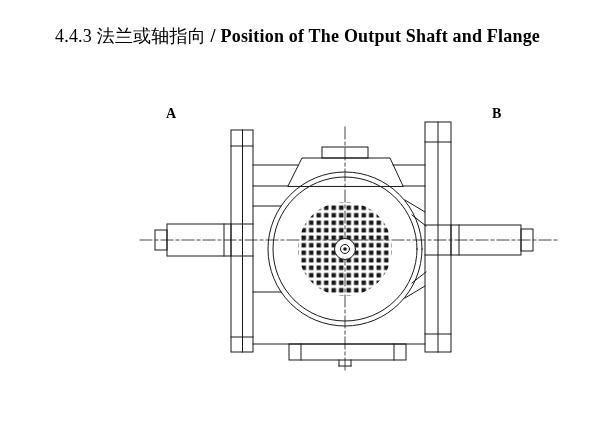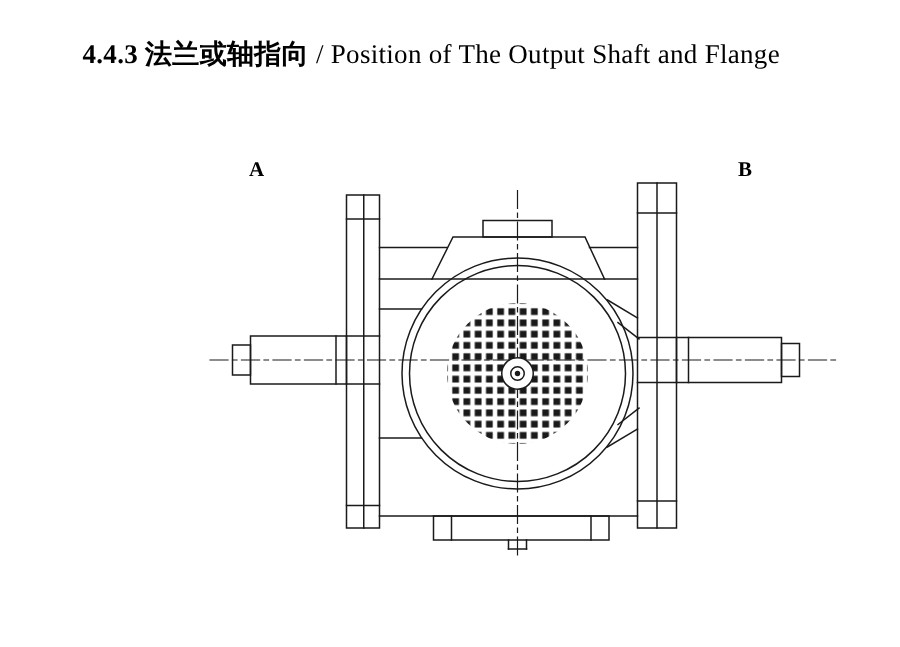--- a/index.html
+++ b/index.html
@@ -4,22 +4,22 @@
 <style>
   html,body{margin:0;padding:0;}
   body{
     width:600px;height:431px;position:relative;background:#ffffff;
     font-family:"Liberation Serif", serif;color:#000;overflow:hidden;
   }
   .title-line{
     position:absolute;left:55px;top:24px;font-size:18px;white-space:nowrap;
     letter-spacing:0.2px;
   }
-  .title-zh{font-weight:bold;font-family:"Liberation Serif","DejaVu Sans",serif;}
-  .title-en{font-weight:normal;font-family:"Liberation Serif",serif;margin-top:17px;}
+  .title-zh{font-weight:normal;font-family:"Liberation Serif","DejaVu Sans",serif;}
+  .title-en{font-weight:bold;font-family:"Liberation Serif",serif;margin-top:17px;}
   .pos-label{
     position:absolute;font-weight:bold;font-size:14px;
     font-family:"Liberation Serif",serif;
   }
   .label-a{left:166px;top:106px;}
   .label-b{left:492px;top:106px;}
   .drawing{position:absolute;left:0;top:0;}
 </style>
 </head>
 <body>

